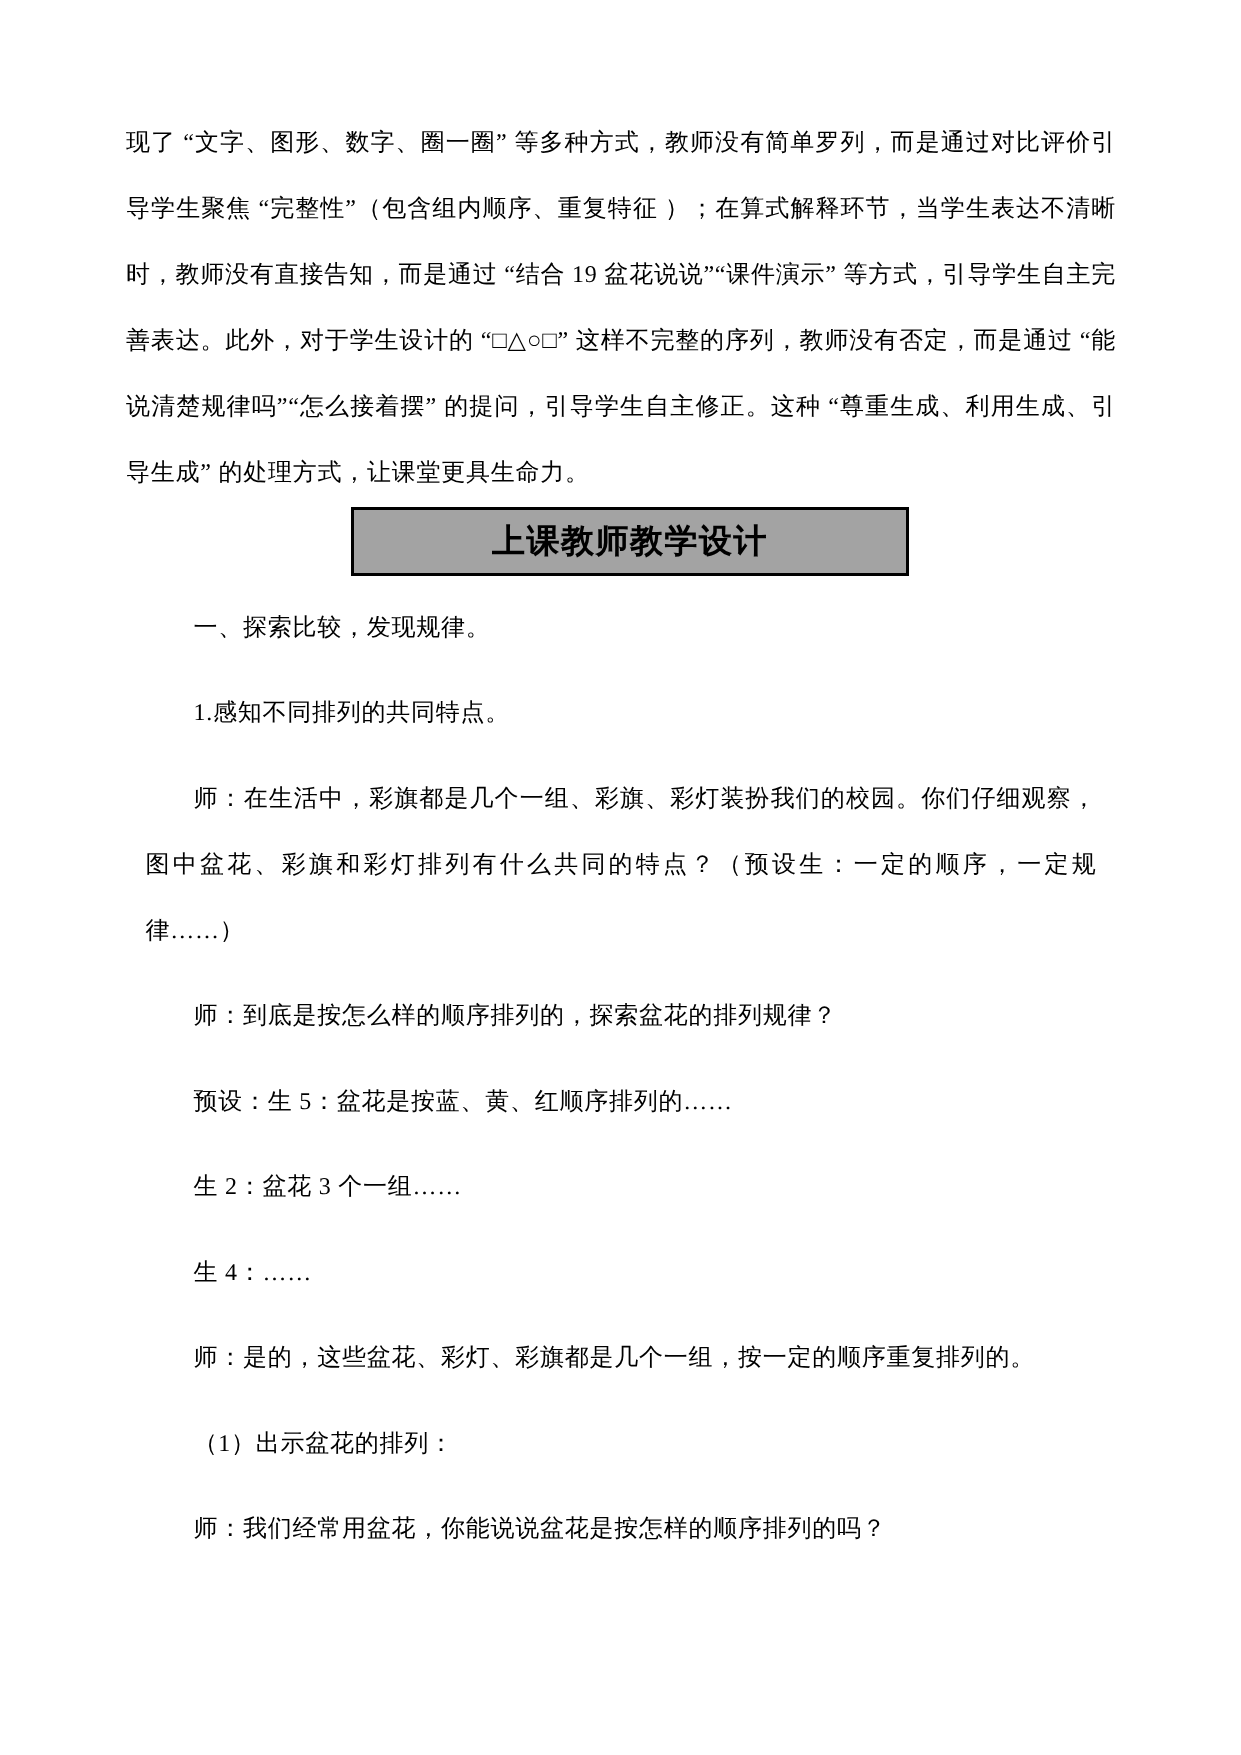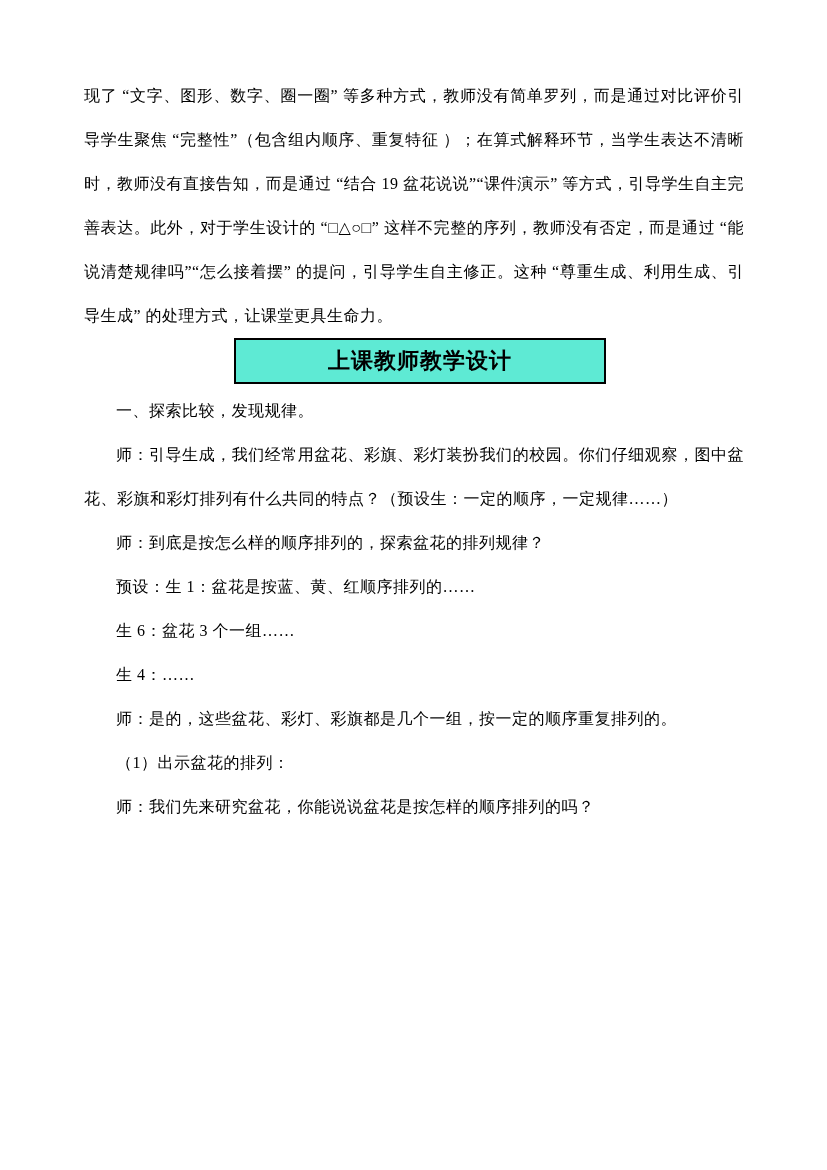--- a/index.html
+++ b/index.html
@@ -42,42 +42,43 @@
     align-items: center;
     justify-content: center;
   }
   .heading-box span {
     font-family: "Liberation Sans", "DejaVu Sans", sans-serif;
     font-size: 22px;
     font-weight: bold;
     letter-spacing: 1px;
   }
   .para {
-    margin: 0;
+    margin: 13px;
     line-height: 44px;
     text-indent: 2em;
     text-align: justify;
     text-justify: inter-character;
     letter-spacing: 0.5px;
   }
 </style>
 </head>
 <body>
 
 <div class="page" style="background: rgb(255, 255, 255); color: rgb(0, 0, 0);">
   <p class="intro">现了 “文字、图形、数字、圈一圈” 等多种方式，教师没有简单罗列，而是通过对比评价引导学生聚焦 “完整性”（包含组内顺序、重复特征 ）；在算式解释环节，当学生表达不清晰时，教师没有直接告知，而是通过 “结合 19 盆花说说”“课件演示” 等方式，引导学生自主完善表达。此外，对于学生设计的 “□△○□” 这样不完整的序列，教师没有否定，而是通过 “能说清楚规律吗”“怎么接着摆” 的提问，引导学生自主修正。这种 “尊重生成、利用生成、引导生成” 的处理方式，让课堂更具生命力。</p>
 
-  <div class="heading-box" style="background: #5eead4; border-color: rgb(0, 0, 0);">
+  <div class="heading-box" style="background: #a3a3a3; border-color: rgb(0, 0, 0);">
     <span>上课教师教学设计</span>
   </div>
 
   <div>
       <p class="para">一、探索比较，发现规律。</p>
-      <p class="para">师：引导生成，我们经常用盆花、彩旗、彩灯装扮我们的校园。你们仔细观察，图中盆花、彩旗和彩灯排列有什么共同的特点？（预设生：一定的顺序，一定规律……）</p>
+      <p class="para">1.感知不同排列的共同特点。</p>
+      <p class="para">师：在生活中，彩旗都是几个一组、彩旗、彩灯装扮我们的校园。你们仔细观察，图中盆花、彩旗和彩灯排列有什么共同的特点？（预设生：一定的顺序，一定规律……）</p>
       <p class="para">师：到底是按怎么样的顺序排列的，探索盆花的排列规律？</p>
-      <p class="para">预设：生 1：盆花是按蓝、黄、红顺序排列的……</p>
-      <p class="para">生 6：盆花 3 个一组……</p>
+      <p class="para">预设：生 5：盆花是按蓝、黄、红顺序排列的……</p>
+      <p class="para">生 2：盆花 3 个一组……</p>
       <p class="para">生 4：……</p>
       <p class="para">师：是的，这些盆花、彩灯、彩旗都是几个一组，按一定的顺序重复排列的。</p>
       <p class="para">（1）出示盆花的排列：</p>
-      <p class="para">师：我们先来研究盆花，你能说说盆花是按怎样的顺序排列的吗？</p>
+      <p class="para">师：我们经常用盆花，你能说说盆花是按怎样的顺序排列的吗？</p>
     </div>
 </div>
 
 </body></html>

